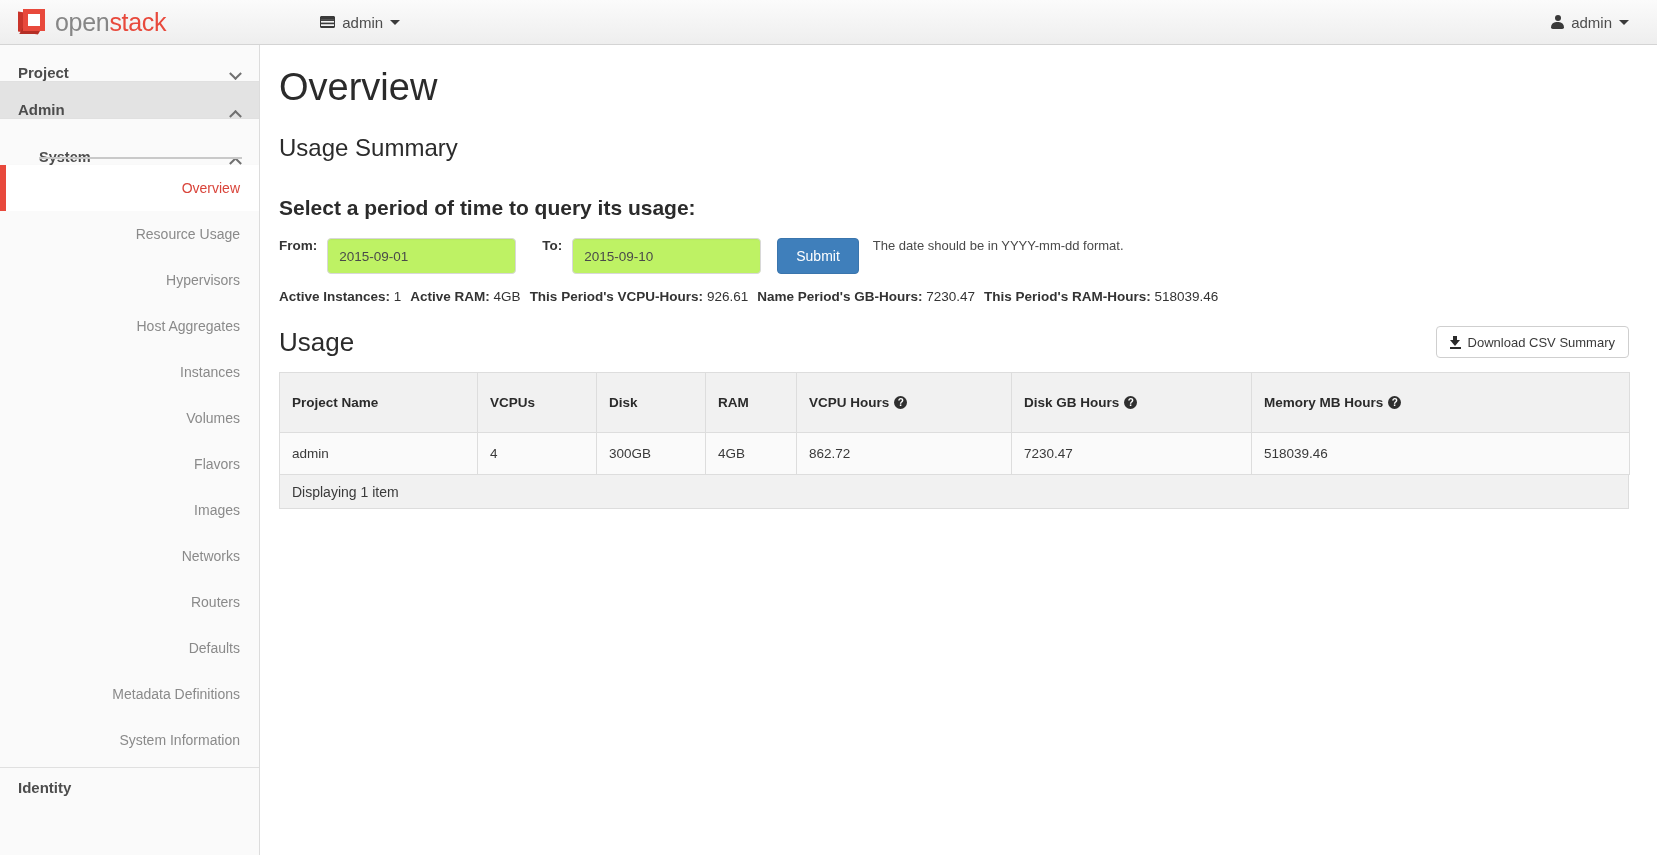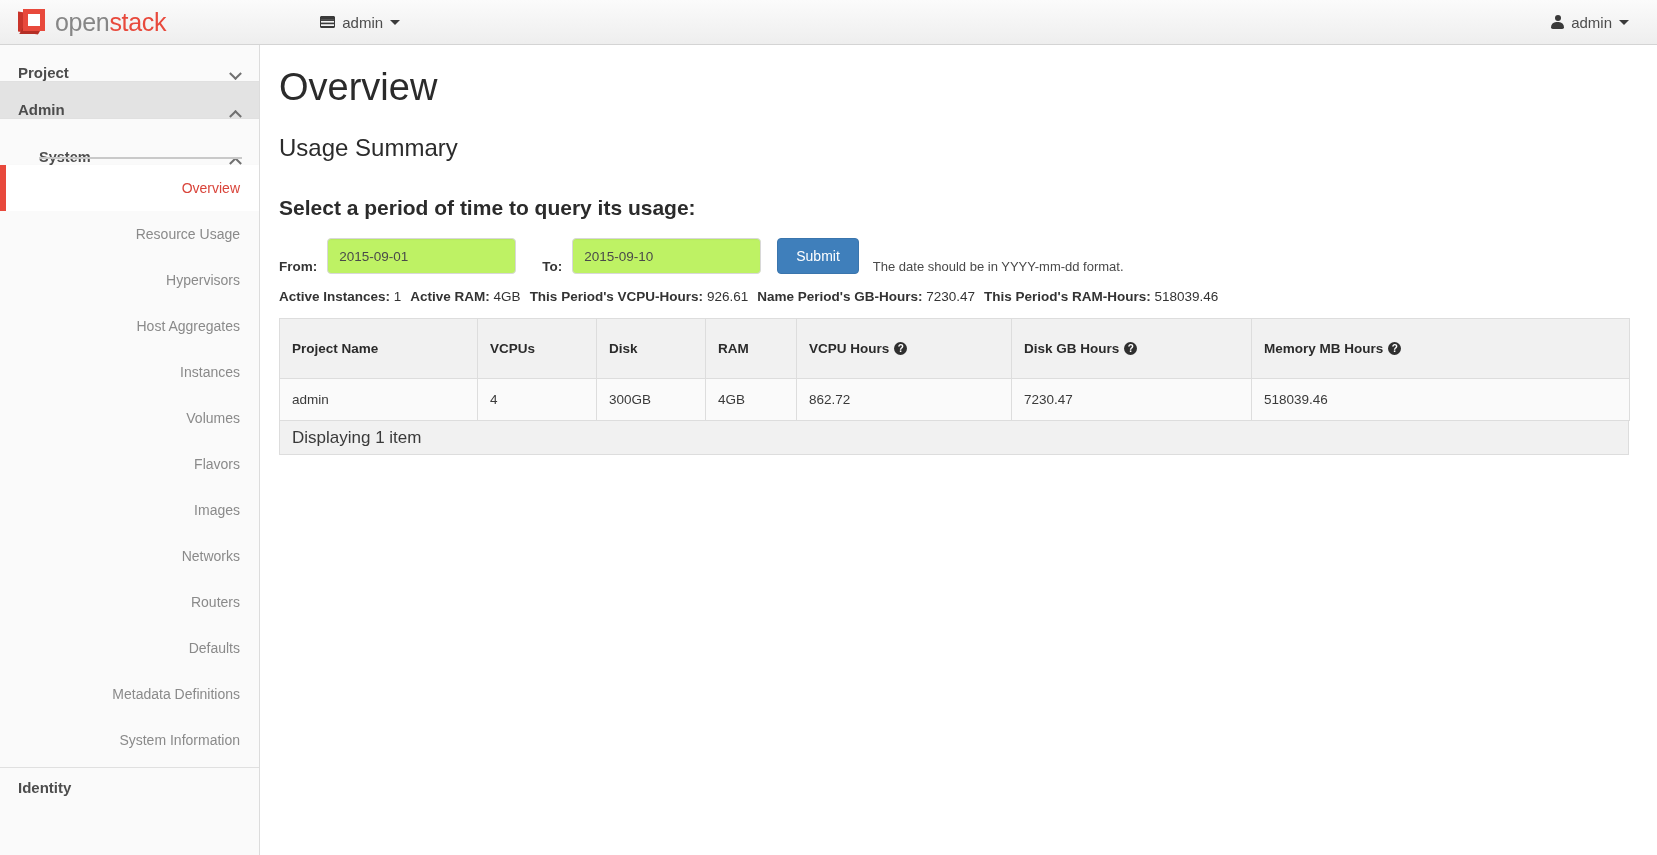--- a/index.html
+++ b/index.html
@@ -221,21 +221,21 @@
   }
   h3#form-title {
     font-weight: bold;
     font-size: 21px;
     color: #2b2b2b;
     margin: 34px 0 0 0;
     font-family: "Liberation Sans", sans-serif;
   }
 
   #date-form {
-    display: flex; align-items: flex-end;
+    display: flex; align-items: flex-start;
     margin-top: 18px;
     gap: 0;
   }
   .form-label {
     font-weight: bold; font-size: 13.5px; color: #353535;
     margin-right: 10px;
   }
   .date-input {
     width: 189px; height: 36px;
     border: 1px solid #d8d8d8;
@@ -370,21 +370,21 @@
     font-family: "Liberation Sans", sans-serif;
   }
   #table-footer {
     background: #f1f1f1;
     border: 1px solid #dddddd;
     border-top: none;
     width: 1350px;
     height: 34px;
     display: flex; align-items: center;
     padding-left: 12px;
-    font-size: 17px;
+    font-size: 14px;
     color: #3a3a3a;
   }
 </style>
 </head>
 <body>
 
 <div id="topbar">
 
   <div id="brand">
     <span class="logo-cube">
@@ -495,20 +495,29 @@
 
   <div id="stats-line">
     <span class="stat-group"><span class="stat-key">Active Instances:</span>
       <span class="stat-val">1</span></span><span class="stat-group"><span class="stat-key">Active RAM:</span>
       <span class="stat-val">4GB</span></span><span class="stat-group"><span class="stat-key">This Period's VCPU-Hours:</span>
       <span class="stat-val">926.61</span></span><span class="stat-group"><span class="stat-key">Name Period's GB-Hours:</span>
       <span class="stat-val">7230.47</span></span><span class="stat-group"><span class="stat-key">This Period's RAM-Hours:</span>
       <span class="stat-val">518039.46</span></span>
   </div>
 
+  <div id="usage-head">
+    <h3 id="usage-title">Usage</h3>
+    <button id="btn-csv">
+      <span class="icon-download">
+          <i></i>
+        </span>
+      <span>Download CSV Summary</span>
+    </button>
+  </div>
 
   <table id="usage-table">
     <colgroup>
       <col style="width:198px">
         <col style="width:119px">
         <col style="width:109px">
       <col style="width:91px">
         <col style="width:215px">
         <col style="width:240px">
         <col style="width:378px">

